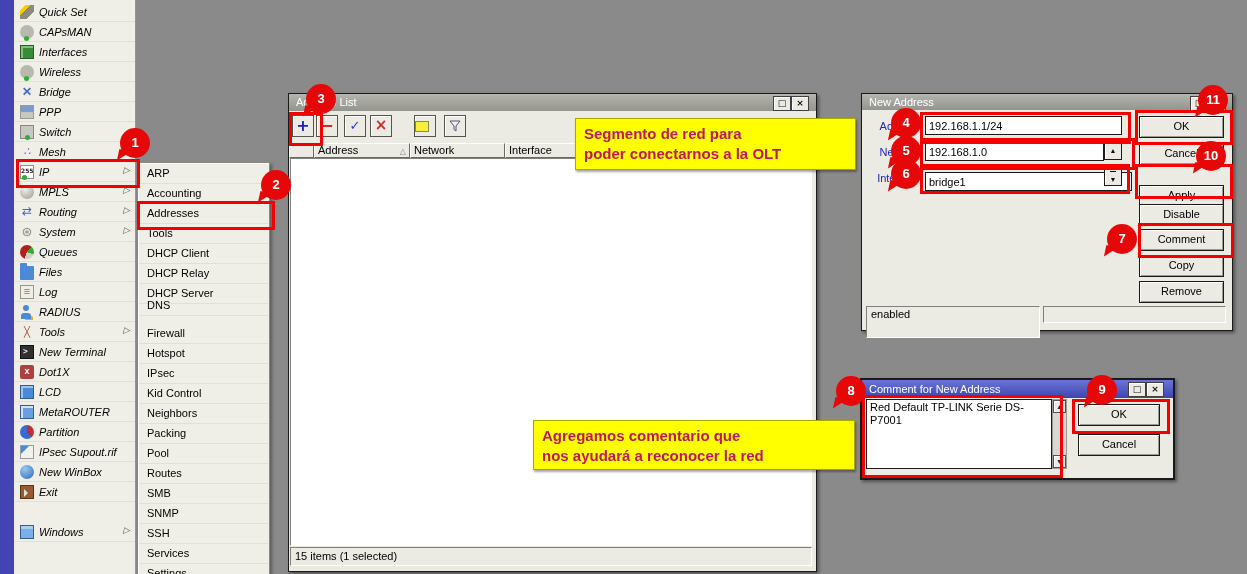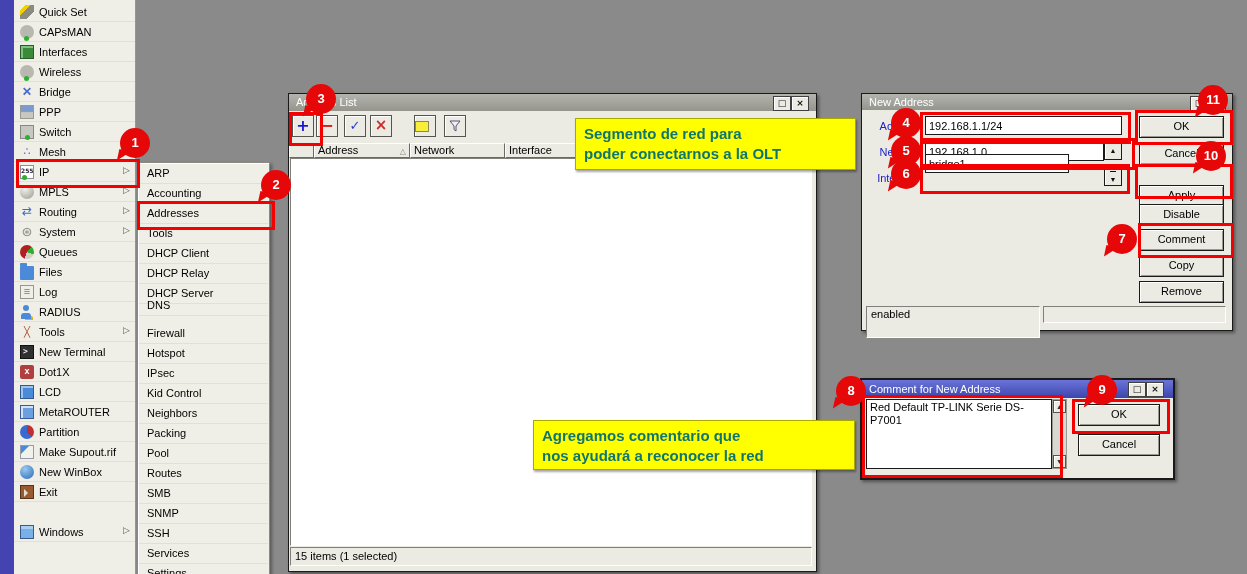--- a/index.html
+++ b/index.html
@@ -6,21 +6,21 @@
   #page{position:relative;width:1247px;height:574px;overflow:hidden;background:#8a8a8a;
         font-family:"Liberation Sans",sans-serif;font-size:11px;color:#000;}
 
   
   .leftstrip{position:absolute;left:0;top:0;width:14px;height:574px;background:#4343b2;}
 
   
   .sidebar{position:absolute;left:14px;top:0;width:121px;height:574px;background:#f0efe7;
            border-right:1px solid #97978d;}
   .mitem{position:absolute;left:0;width:121px;height:20px;display:flex;align-items:center;
-         border-bottom:1px solid #e2e0d4;box-sizing:border-box;cursor:default;}
+         border-bottom:1px solid #e2e0d4;box-sizing:border-box;cursor:default;font-style:italic;}
   .mitem .lbl{flex:1;white-space:nowrap;overflow:hidden;}
   .has-sub::after{content:"\25B7";position:absolute;right:5px;top:3px;font-size:9px;color:#555;}
 
   
   .mi{position:relative;width:14px;height:14px;margin:0 5px 0 6px;flex:0 0 14px;box-sizing:border-box;}
   .i-wand{background:linear-gradient(135deg,transparent 0 18%,#f0d000 18% 38%,#8a8a80 38% 72%,transparent 72%);}
   .i-capsman,.i-wireless{border-radius:50%;background:radial-gradient(circle at 5px 4px,#ececе6,#a0a098);background-color:#b8b8b0;}
   .i-capsman::after,.i-wireless::after,.i-switch::after{content:"";position:absolute;width:5px;height:5px;border-radius:50%;background:#2fae2f;bottom:-2px;left:4px;}
   .i-interfaces{background:#3a8a3a;border:1px solid #2a5a2a;box-shadow:inset 2px 2px 0 #7cc47c;}
   .i-bridge::before{content:"+";font:bold 15px/13px "DejaVu Sans",sans-serif;color:#4a6ad0;display:block;transform:rotate(45deg);text-align:center;}
@@ -104,21 +104,21 @@
   .sbbtn{position:absolute;left:0;width:13px;height:13px;background:#ebebe4;border:1px solid #55554f;
          box-shadow:inset 1px 1px 0 #fff;font-size:7px;line-height:12px;text-align:center;color:#333;box-sizing:border-box;cursor:pointer;}
 
   
   .rbox{position:absolute;border:3px solid #f50000;z-index:40;pointer-events:none;}
   .marker{position:absolute;width:30px;height:30px;border-radius:50%;background:#e60808;color:#fff;
           font:bold 13px/30px "Liberation Sans",sans-serif;text-align:center;z-index:50;}
   .marker::before{content:"";position:absolute;left:-2px;bottom:-4px;width:0;height:0;
           border-top:12px solid #e60808;border-right:12px solid transparent;transform:rotate(12deg);z-index:-1;}
   .ynote{position:absolute;background:#ffff00;border:1px solid #a8a800;box-shadow:1px 2px 2px rgba(0,0,0,.35);
-         color:#0f766e;font:bold 15px/1.3 "Liberation Sans",sans-serif;padding:5px 8px;z-index:30;box-sizing:border-box;}
+         color:#be185d;font:bold 15px/1.3 "Liberation Sans",sans-serif;padding:5px 8px;z-index:30;box-sizing:border-box;}
 </style>
 </head>
 <body>
 
 <div id="page">
 
   <div class="leftstrip"></div>
 
   <div class="sidebar">
     <div class="mitem" style="top:2px">
@@ -204,21 +204,21 @@
     <div class="mitem" style="top:402px">
         <span class="mi i-metarouter"></span>
         <span class="lbl">MetaROUTER</span>
       </div>
     <div class="mitem" style="top:422px">
         <span class="mi i-partition"></span>
         <span class="lbl">Partition</span>
       </div>
     <div class="mitem" style="top:442px">
         <span class="mi i-supout"></span>
-        <span class="lbl">Make Supout.rif</span>
+        <span class="lbl">IPsec Supout.rif</span>
       </div>
     <div class="mitem" style="top:462px">
         <span class="mi i-winbox"></span>
         <span class="lbl">New WinBox</span>
       </div>
     <div class="mitem" style="top:482px">
         <span class="mi i-exit"></span>
         <span class="lbl">Exit</span>
       </div>
     <div class="mitem has-sub" style="top:522px">
@@ -292,21 +292,21 @@
     <div class="wbtn" style="left:328px;top:2px;">□</div>
     <div class="wbtn" style="left:346px;top:2px;">×</div>
 
     <div class="flabel" style="top:25px;">Address:</div>
     <div class="flabel" style="top:51px;">Network:</div>
     <div class="flabel" style="top:77px;">Interface:</div>
 
     <input class="field" style="left: 63px; top: 22px; width: 197px; height: 19px;" value="192.168.1.1/24">
     <input class="field" style="left: 63px; top: 48px; width: 179px; height: 19px;" value="192.168.1.0">
     <div class="spinbtn" style="left:242px;top:48px;"></div>
-    <input class="field" style="left: 63px; top: 60px; width: 144px; height: 19px;" value="bridge1">
+    <input class="field" style="left: 63px; top: 78px; width: 207px; height: 19px;" value="bridge1">
     <div class="combobtn" style="left:242px;top:74px;"></div>
 
     <div class="btn" style="left:277px;top:22px;width:83px;height:20px;">OK</div>
     <div class="btn" style="left:277px;top:49px;width:83px;height:20px;">Cancel</div>
     <div class="btn" style="left:277px;top:91px;width:83px;height:20px;">Apply</div>
     <div class="btn" style="left:277px;top:110px;width:83px;height:20px;">Disable</div>
     <div class="btn" style="left:277px;top:135px;width:83px;height:20px;">Comment</div>
     <div class="btn" style="left:277px;top:161px;width:83px;height:20px;">Copy</div>
     <div class="btn" style="left:277px;top:187px;width:83px;height:20px;">Remove</div>
 

